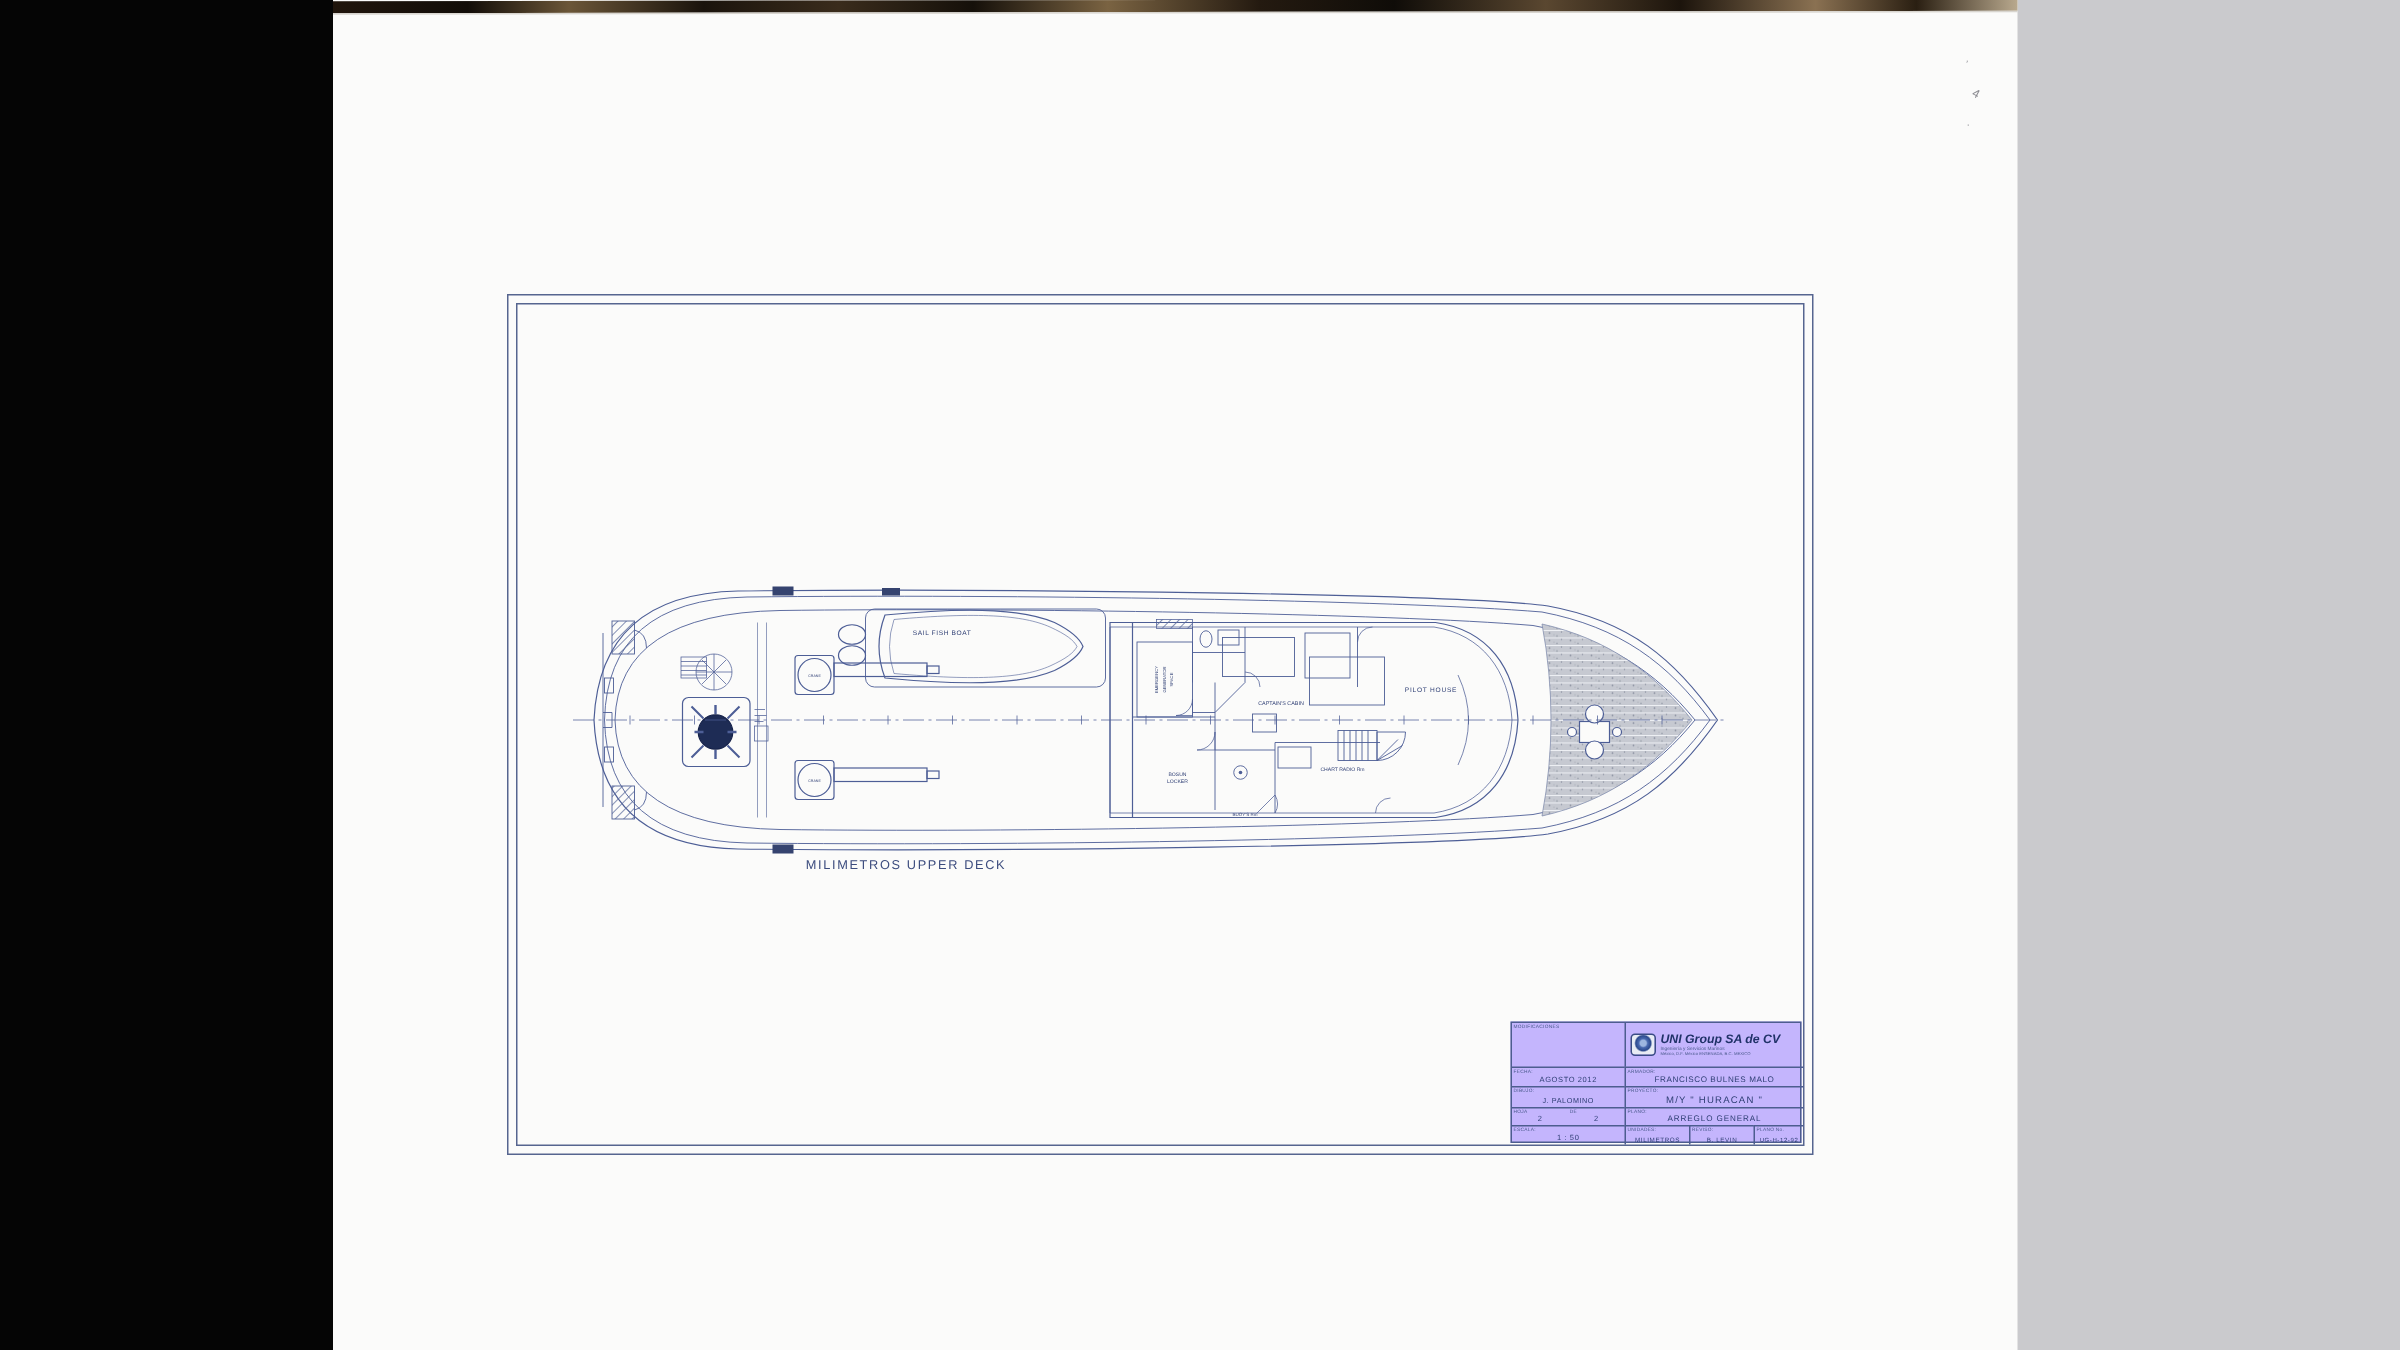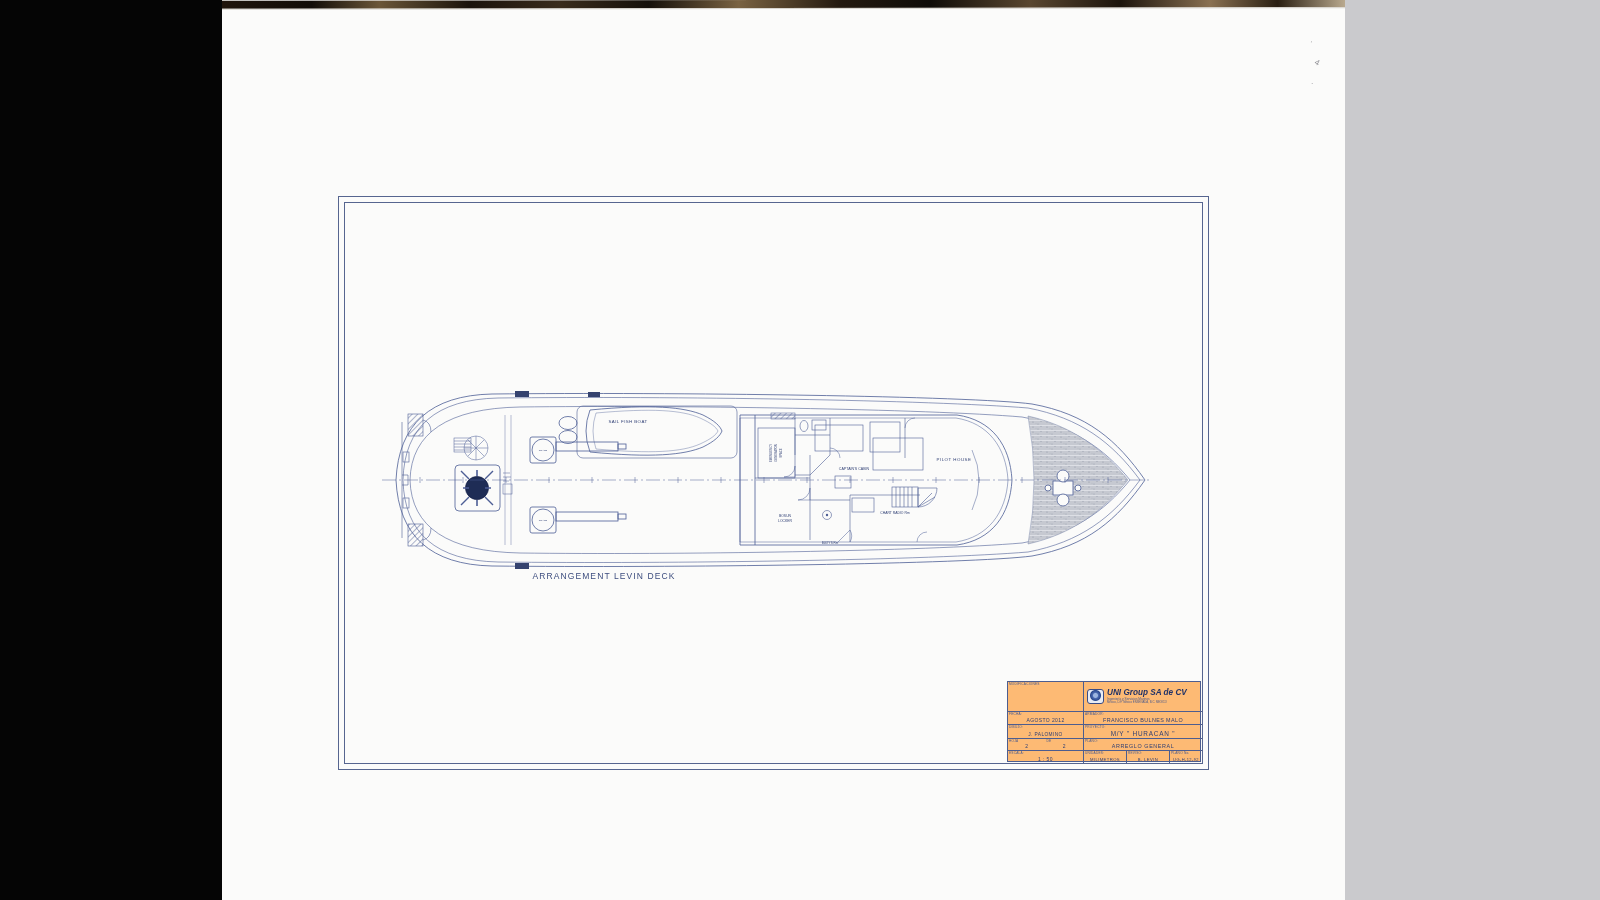--- a/index.html
+++ b/index.html
@@ -20,21 +20,21 @@
   .frame-outer{position:absolute;left:116px;top:196px;width:869px;height:572px;border:1px solid #56658f;}
   .frame-inner{position:absolute;left:5px;top:5px;right:5px;bottom:5px;border:1px solid #56658f;}
   .caption{
     position:absolute;left:292px;top:571px;width:180px;
     font-size:8.5px;letter-spacing:1.1px;color:#3c4c7e;text-align:center;white-space:nowrap;
   }
   .margin-mark{position:absolute;color:#9a9a9e;font-size:7px;}
   
   .tblock{
     position:absolute;left:785px;top:681px;width:194px;height:81px;
-    border:1px solid #4d5d8f;background:#fdba74;color:#2e3e74;box-sizing:border-box;
+    border:1px solid #4d5d8f;background:#c4b5fd;color:#2e3e74;box-sizing:border-box;
   }
   .tb-cell{position:absolute;border-left:1px solid #4d5d8f;border-top:1px solid #4d5d8f;box-sizing:border-box;}
   .tb-cell.first-col{border-left:none;}
   .tb-cell.first-row{border-top:none;}
   .tb-lab{position:absolute;left:1px;top:0px;font-size:3.2px;letter-spacing:0.2px;color:#4a5a8c;white-space:nowrap;}
   .tb-val{position:absolute;left:0;right:0;bottom:1px;text-align:center;font-size:5.6px;letter-spacing:0.4px;white-space:nowrap;}
   .logo-cell{display:flex;align-items:center;gap:3px;padding:2px 3px;}
   .logo-badge{
     width:15px;height:13px;border:1px solid #3a4c85;border-radius:3px;flex:0 0 auto;
     background:radial-gradient(circle at 50% 42%,#9db6e0 0 2px,#4a6ab0 3px,#2c4a8e 5px,#e8ecf4 6px);
@@ -230,21 +230,21 @@
       <text x="413" y="142" font-size="3.4" text-anchor="middle">LOCKER</text>
       <text x="458" y="164" font-size="3" text-anchor="middle">BUOY'S Rm</text>
       <text x="400" y="73" font-size="2.8" text-anchor="middle" transform="rotate(-90 400 73)">EMERGENCY</text>
       <text x="405" y="73" font-size="2.8" text-anchor="middle" transform="rotate(-90 405 73)">GENERATOR</text>
       <text x="410" y="73" font-size="2.8" text-anchor="middle" transform="rotate(-90 410 73)">SPACE</text>
       <text x="171" y="71" font-size="2.4" text-anchor="middle">CRANE</text>
       <text x="171" y="141" font-size="2.4" text-anchor="middle">CRANE</text>
     </g>
   </svg>
 
-  <div class="caption">ARRANGEMENT LEVIN DECK</div>
+  <div class="caption">MILIMETROS UPPER DECK</div>
 
   <div class="tblock">
 
     <div class="tb-cell first-col first-row" style="left:0;top:0;width:75px;height:29px;">
       <span class="tb-lab">MODIFICACIONES</span>
     </div>
     <div class="tb-cell first-row logo-cell" style="left:75px;top:0;width:119px;height:29px;">
       <div class="logo-badge"></div>
       <div class="logo-text">
         <div class="logo-name">UNI Group SA de CV</div>

